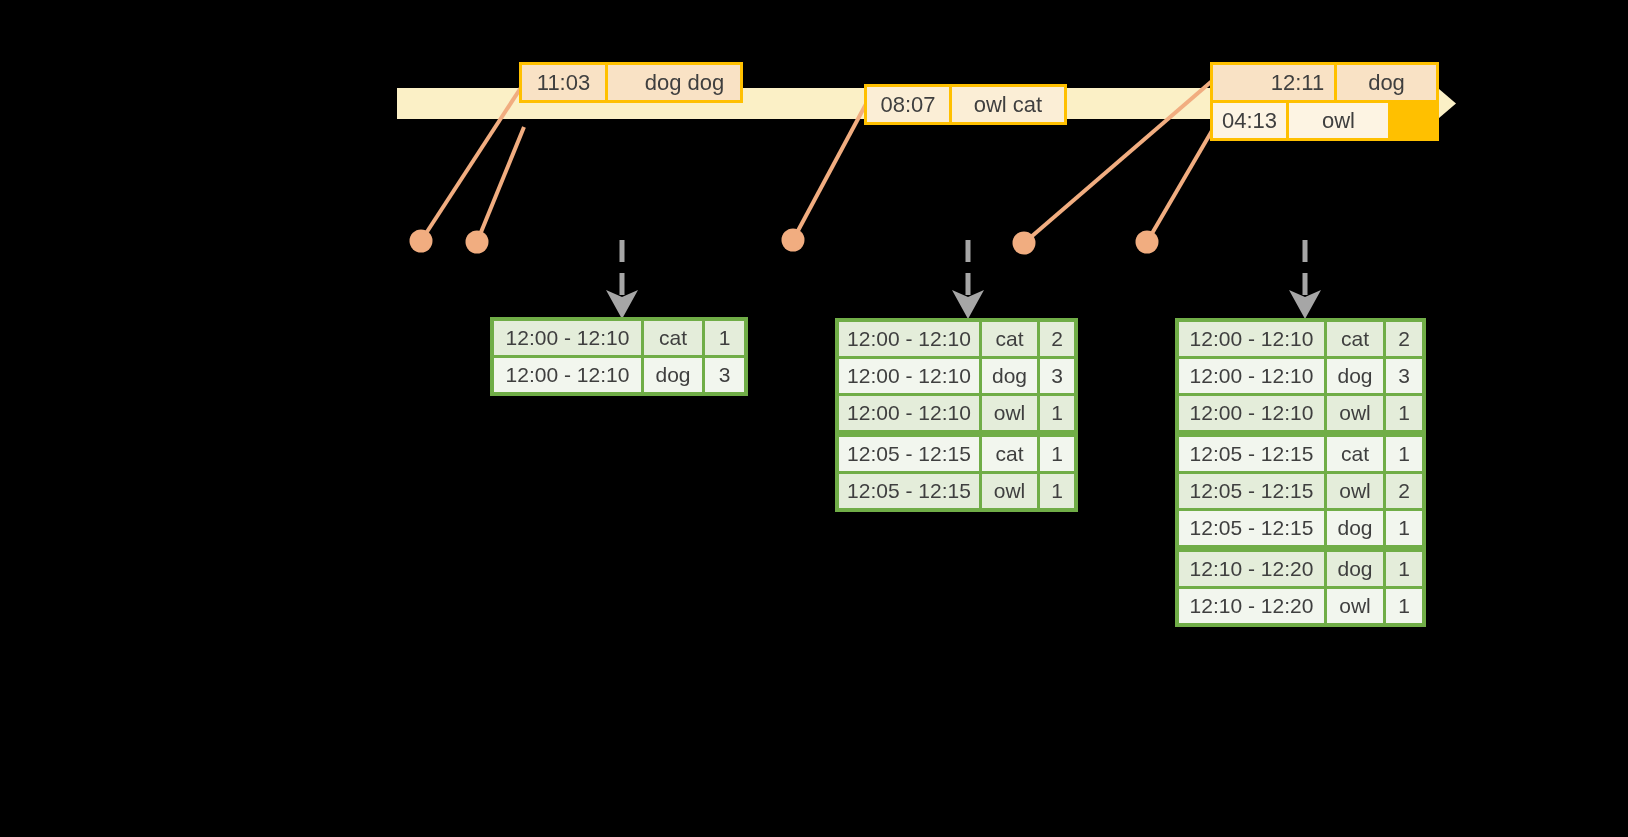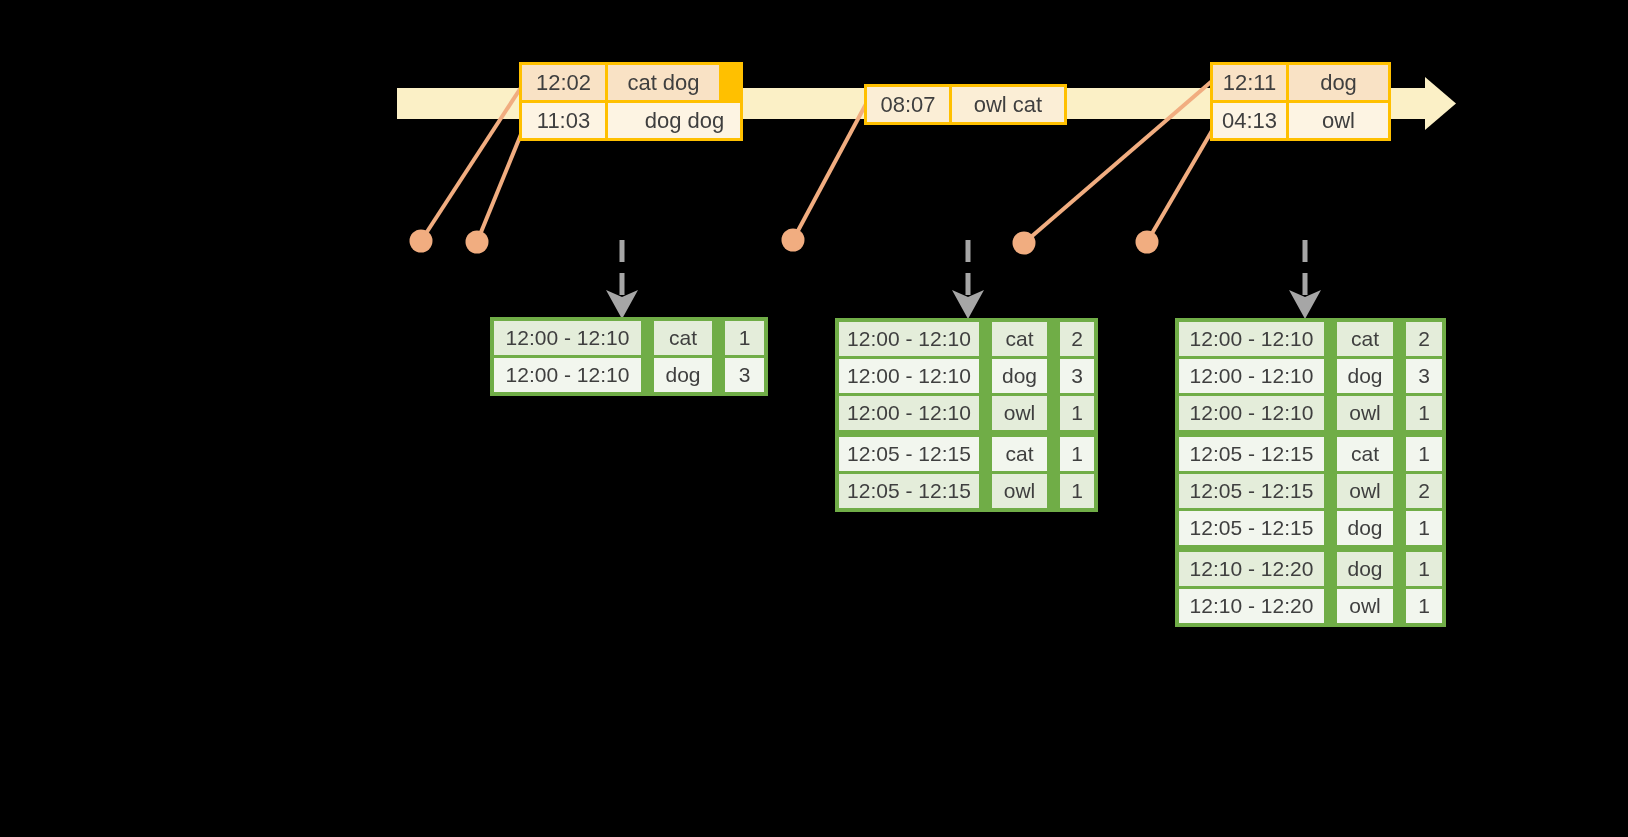--- a/index.html
+++ b/index.html
@@ -23,21 +23,21 @@
           display:flex;flex-direction:column;gap:3px;}
   .etable .row{display:flex;gap:3px;}
   .etable .cell{height:35px;display:flex;align-items:center;justify-content:center;
                 font-size:22px;background:var(--peach-light);}
   .etable .row:nth-child(odd) .cell{background:var(--peach-dark);}
   .etable.etable-single .row .cell{background:var(--peach-mid);}
 
   
   .rtable{position:absolute;z-index:2;background:var(--green);border:4px solid var(--green);
           display:flex;flex-direction:column;gap:3px;}
-  .rtable .row{display:flex;gap:13px;}
+  .rtable .row{display:flex;gap:3px;}
   .rtable .row.group-start{margin-top:4px;}
   .rtable .cell{height:34px;display:flex;align-items:center;justify-content:center;
                 font-size:21px;background:var(--green-dark);}
   .rtable .row.alt .cell{background:var(--green-light);}
 </style>
 </head>
 <body>
 
 <div id="canvas">
 
@@ -61,37 +61,33 @@
     <line class="dash-line" x1="622" y1="240" x2="622" y2="296"></line>
     <polygon class="chevron" points="606,290 622,297 638,290 622,319"></polygon>
     <line class="dash-line" x1="968" y1="240" x2="968" y2="296"></line>
     <polygon class="chevron" points="952,290 968,297 984,290 968,319"></polygon>
     <line class="dash-line" x1="1305" y1="240" x2="1305" y2="296"></line>
     <polygon class="chevron" points="1289,290 1305,297 1321,290 1305,319"></polygon>
   </svg>
 
   <div class="etable" style="left:519px;top:62px;">
       <div class="row">
-        <div class="cell" style="width: 83px;">12:02</div>
-        <div class="cell" style="width: 111px;">cat dog</div>
-      </div>
-      <div class="row">
         <div class="cell" style="width: 83px;">11:03</div>
         <div class="cell" style="width: 111px; padding-left: 21px;">dog dog</div>
       </div>
     </div>
   <div class="etable etable-single" style="left:864px;top:84px;">
       <div class="row">
         <div class="cell" style="width: 82px;">08:07</div>
         <div class="cell" style="width: 112px;">owl cat</div>
       </div>
     </div>
   <div class="etable" style="left:1210px;top:62px;">
       <div class="row">
-        <div class="cell" style="width: 73px;">12:11</div>
+        <div class="cell" style="width: 73px; padding-left: 48px;">12:11</div>
         <div class="cell" style="width: 99px;">dog</div>
       </div>
       <div class="row">
         <div class="cell" style="width: 73px;">04:13</div>
         <div class="cell" style="width: 99px;">owl</div>
       </div>
     </div>
 
   <div class="rtable" style="left:490px;top:317px;">
       <div class="row">

